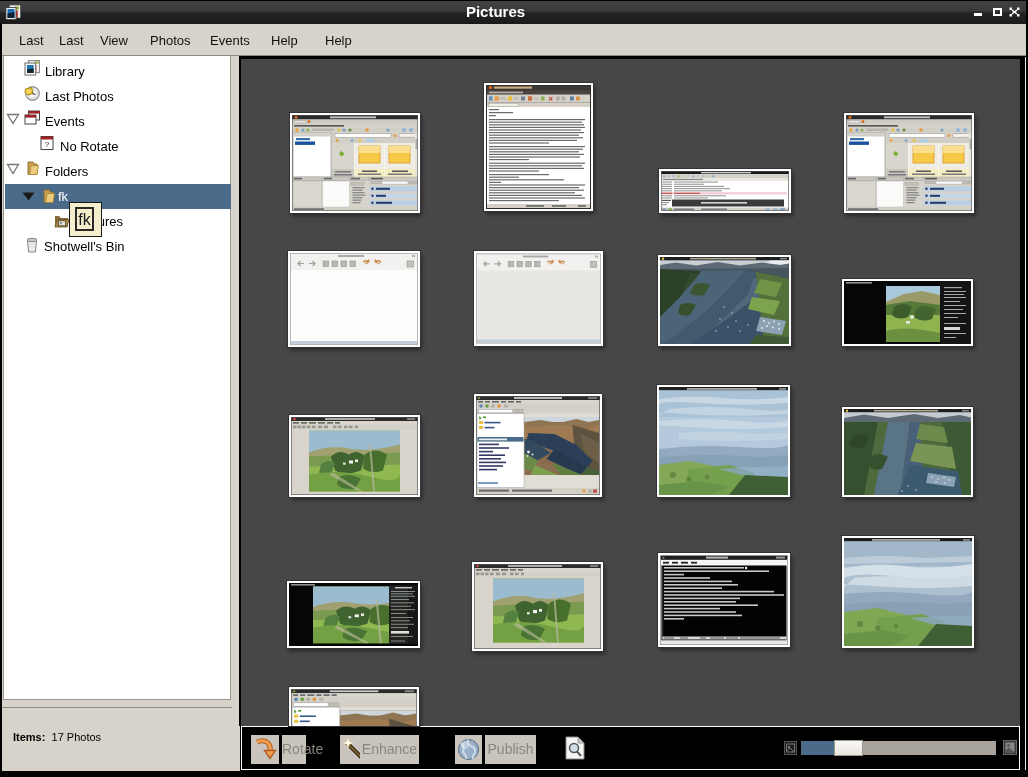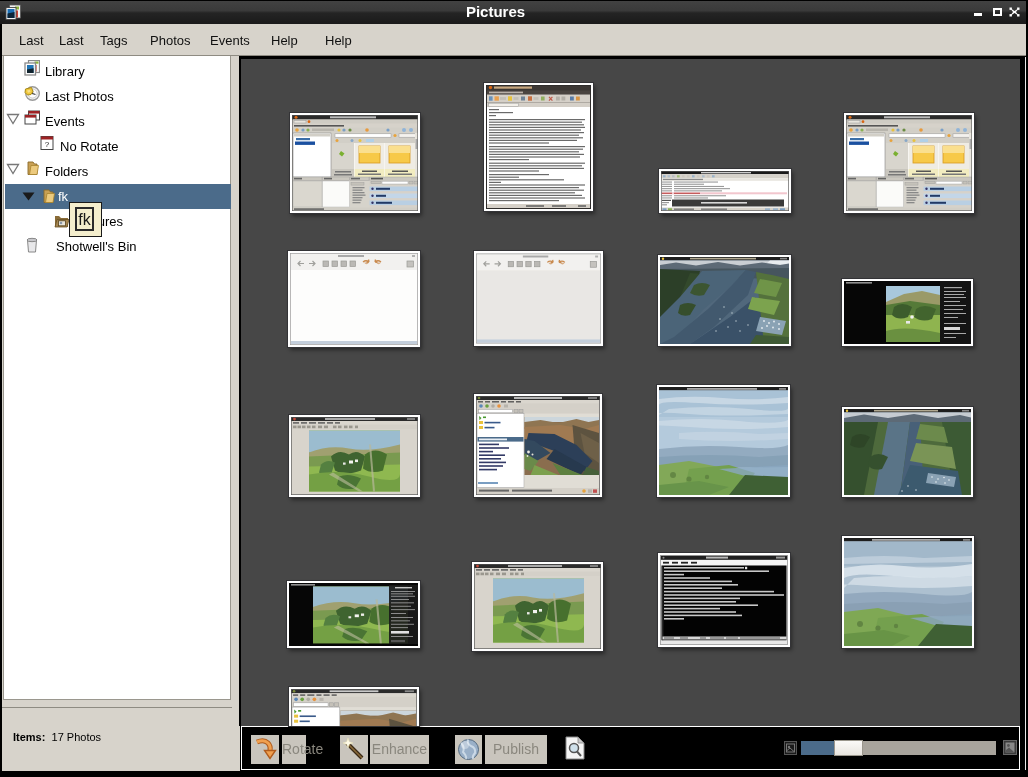--- a/index.html
+++ b/index.html
@@ -44,21 +44,21 @@
 <svg class="abs" style="left:1009px;top:7px" width="11" height="10" viewBox="0 0 11 10">
   <path d="M1 1 L5.5 4 L10 1 L7 5 L10 9 L5.5 6 L1 9 L4 5 Z" fill="#fff"></path>
   <rect x="0.5" y="0.5" width="2.4" height="2.4" fill="#fff"></rect>
     <rect x="8.1" y="0.5" width="2.4" height="2.4" fill="#fff"></rect>
   <rect x="0.5" y="7.1" width="2.4" height="2.4" fill="#fff"></rect>
     <rect x="8.1" y="7.1" width="2.4" height="2.4" fill="#fff"></rect>
 </svg>
 <div class="abs" id="menubar"></div>
 <span class="mi" style="left:19px">Last</span>
 <span class="mi" style="left:59px">Last</span>
-<span class="mi" style="left:100px">Tags</span>
+<span class="mi" style="left:100px">View</span>
 <span class="mi" style="left:150px">Photos</span>
 <span class="mi" style="left:210px">Events</span>
 <span class="mi" style="left:271px">Help</span>
 <span class="mi" style="left:325px">Help</span>
 <div class="abs" id="leftpanel"></div>
 <div class="abs" style="left:231px;top:56px;width:9px;height:715px;background:#d7d3cb"></div>
 <div class="abs" id="tree"></div>
 <div class="abs" id="statussep"></div>
 <div class="abs" style="left:13px;top:731px;font-size:11px;color:#000"><b>Items:</b>&nbsp; 17 Photos</div>
 <div class="abs" id="mainborder"></div>
@@ -134,21 +134,21 @@
     <rect x="5.5" y="8.8" width="7" height="5" fill="#e8e4da" stroke="#55431d" stroke-width="0.8"></rect>
     <circle cx="8" cy="11" r="1.3" fill="#8a98a8"></circle>
   </svg>
   <span class="lbl" style="left:72px">Pictures</span>
 </div>
 <div class="trow" style="left:4px;top:234px">
   <svg class="abs" style="left:21px;top:2px" width="14" height="17" viewBox="0 0 14 17">
     <path d="M2.5 4 L11.5 4 L10.5 16 L3.5 16 Z" fill="#e8e8ea" stroke="#888" stroke-width="1"></path>
     <ellipse cx="7" cy="4" rx="5" ry="1.7" fill="#c8c8cc" stroke="#888" stroke-width="1"></ellipse>
   </svg>
-  <span class="lbl" style="left:52px">Shotwell's Bin</span>
+  <span class="lbl" style="left:40px">Shotwell's Bin</span>
 </div>
 
 <div class="abs" style="left:69px;top:202px;width:33px;height:35px;background:#f4eecd;border:1px solid #1a1a1a"></div>
 <div class="abs" style="left:75px;top:207px;width:19px;height:24px;background:#f4eecd;border:2px solid #2a2a2a;color:#1a1a1a;font-size:16px;text-align:center;line-height:21px">fk</div>
 
 <div class="thumb" style="left:287px;top:581px;width:133px;height:67px">
 <svg width="129" height="63" viewBox="0 0 129 63">
   <rect width="129" height="63" fill="#060606"></rect>
   <rect x="2" y="1" width="24" height="1.6" fill="#909090"></rect>
   <g transform="translate(24,3.5) scale(1.043,0.93)">
@@ -835,29 +835,29 @@
 </div>
 <div class="tlbl" style="left:282px;width:24px">Rotate</div>
 <div class="tbtn" style="left:340px;width:28px">
   <svg width="28" height="29" viewBox="0 0 28 29">
     <path d="M7 8 L22 23" stroke="#3a2a16" stroke-width="4"></path>
     <path d="M7 8 L22 23" stroke="#8a6a3a" stroke-width="1.6"></path>
     <path d="M8 8.5 m0 0 l0 0" fill="none"></path>
     <path d="M8 3 L9.3 6.7 L13 8 L9.3 9.3 L8 13 L6.7 9.3 L3 8 L6.7 6.7 Z" fill="#fffbe8" stroke="#e8e0b0" stroke-width="0.5"></path>
   </svg>
 </div>
-<div class="tlbl" style="left:370px;width:59px">Enhance</div>
+<div class="tlbl" style="left:360px;width:59px">Enhance</div>
 <div class="tbtn" style="left:455px;width:27px">
   <svg width="27" height="29" viewBox="0 0 27 29">
     <circle cx="13.5" cy="14.5" r="10" fill="#9ab0c8" stroke="#546a80" stroke-width="1"></circle>
     <path d="M6 8 Q10 12 8 17 Q12 21 11 24 M13 4.5 Q12 9 16 11 Q21 13 20 18 Q17 21 18 24" stroke="#d8e4ee" stroke-width="2" fill="none" opacity="0.8"></path>
     <circle cx="10" cy="10" r="4" fill="#ffffff" opacity="0.35"></circle>
   </svg>
 </div>
-<div class="tlbl" style="left:485px;width:62px">Publish</div>
+<div class="tlbl" style="left:485px;width:51px">Publish</div>
 <svg class="abs" style="left:564px;top:736px" width="22" height="24" viewBox="0 0 22 24">
   <path d="M2 1 L14 1 L20 7 L20 23 L2 23 Z" fill="#f4f4f4" stroke="#888" stroke-width="1"></path>
   <path d="M14 1 L14 7 L20 7 Z" fill="#c8c8c8" stroke="#888" stroke-width="0.8"></path>
   <circle cx="10" cy="12" r="4.5" fill="#cfe0ea" stroke="#555" stroke-width="1.5"></circle>
   <path d="M13 15.5 L17 20" stroke="#555" stroke-width="2"></path>
 </svg>
 
 <div class="abs" style="left:784px;top:741px;width:13px;height:14px;background:#1a1a1a;border:1px solid #555"></div>
 <svg class="abs" style="left:786px;top:743px" width="9" height="10" viewBox="0 0 9 10">
     <rect x="0.5" y="1" width="8" height="8" fill="none" stroke="#777" stroke-width="1"></rect>

